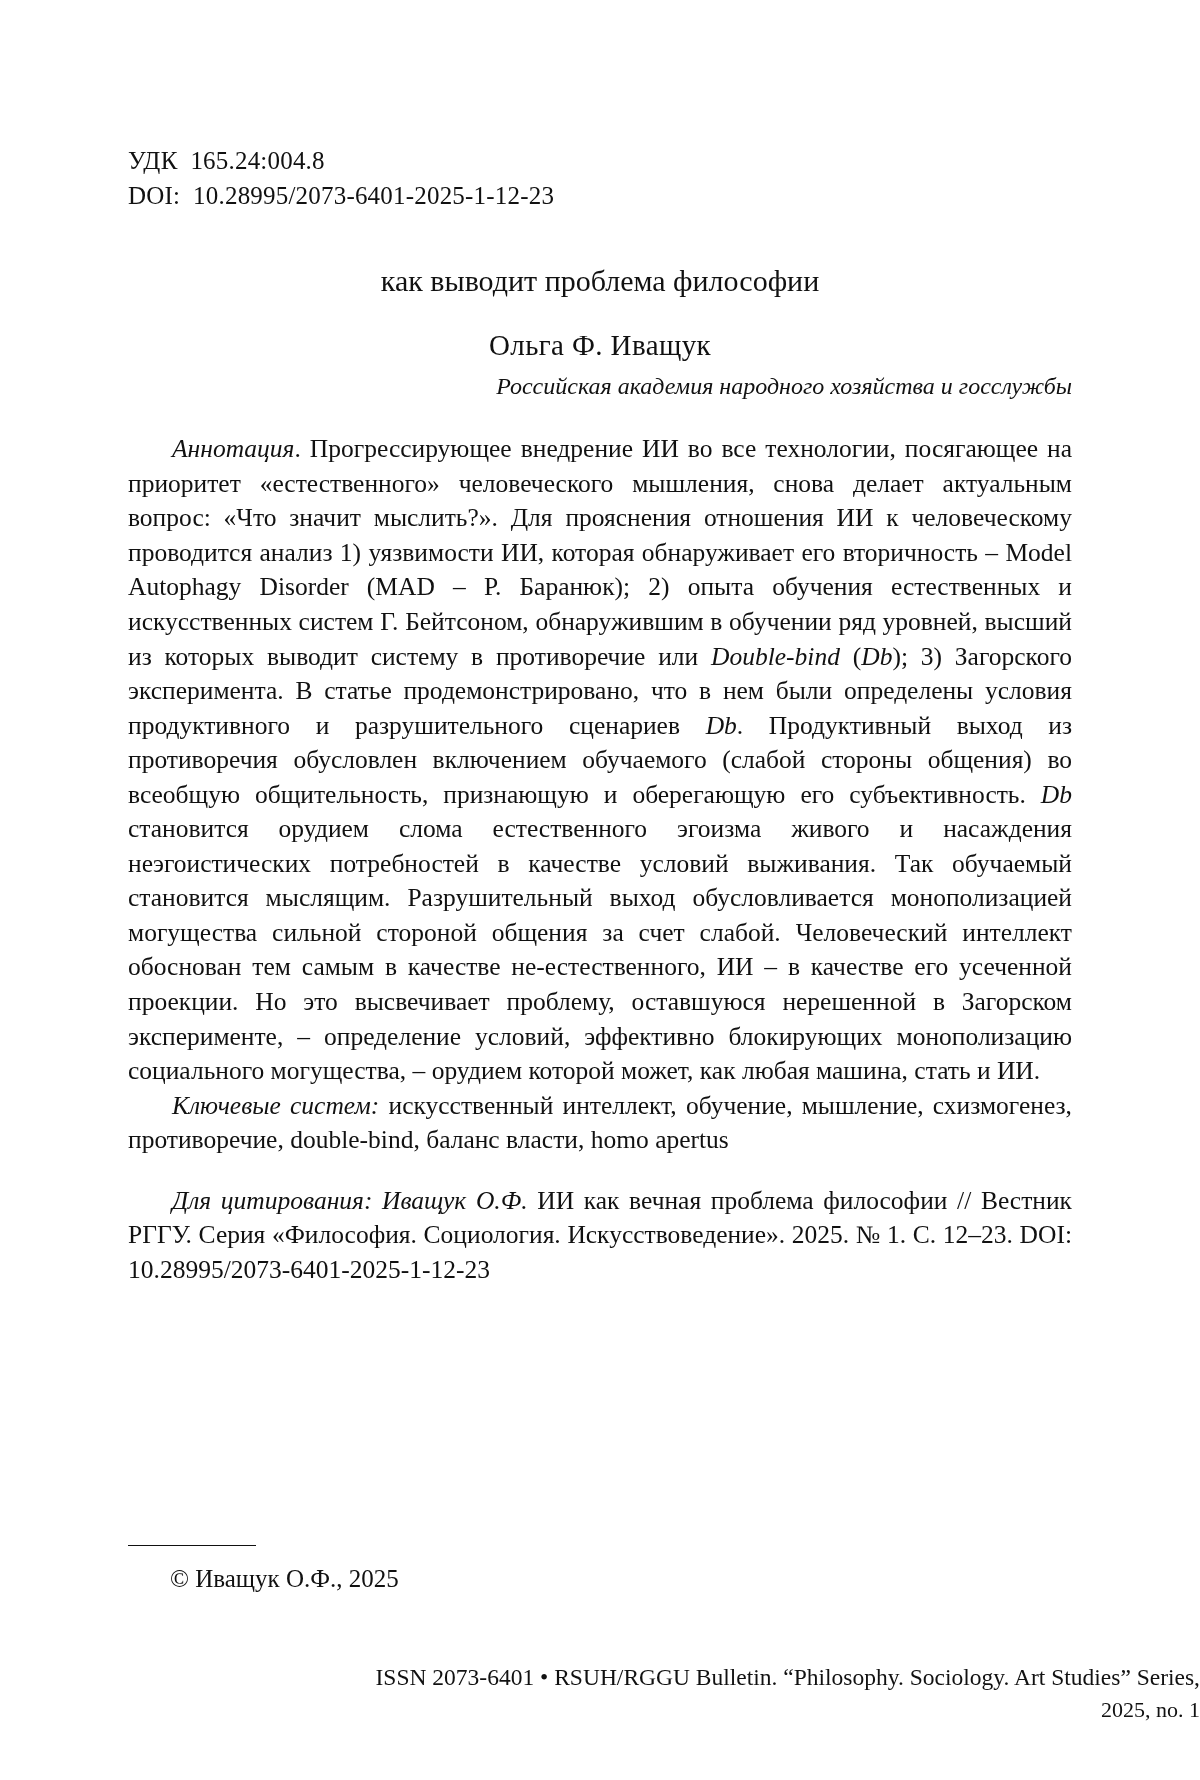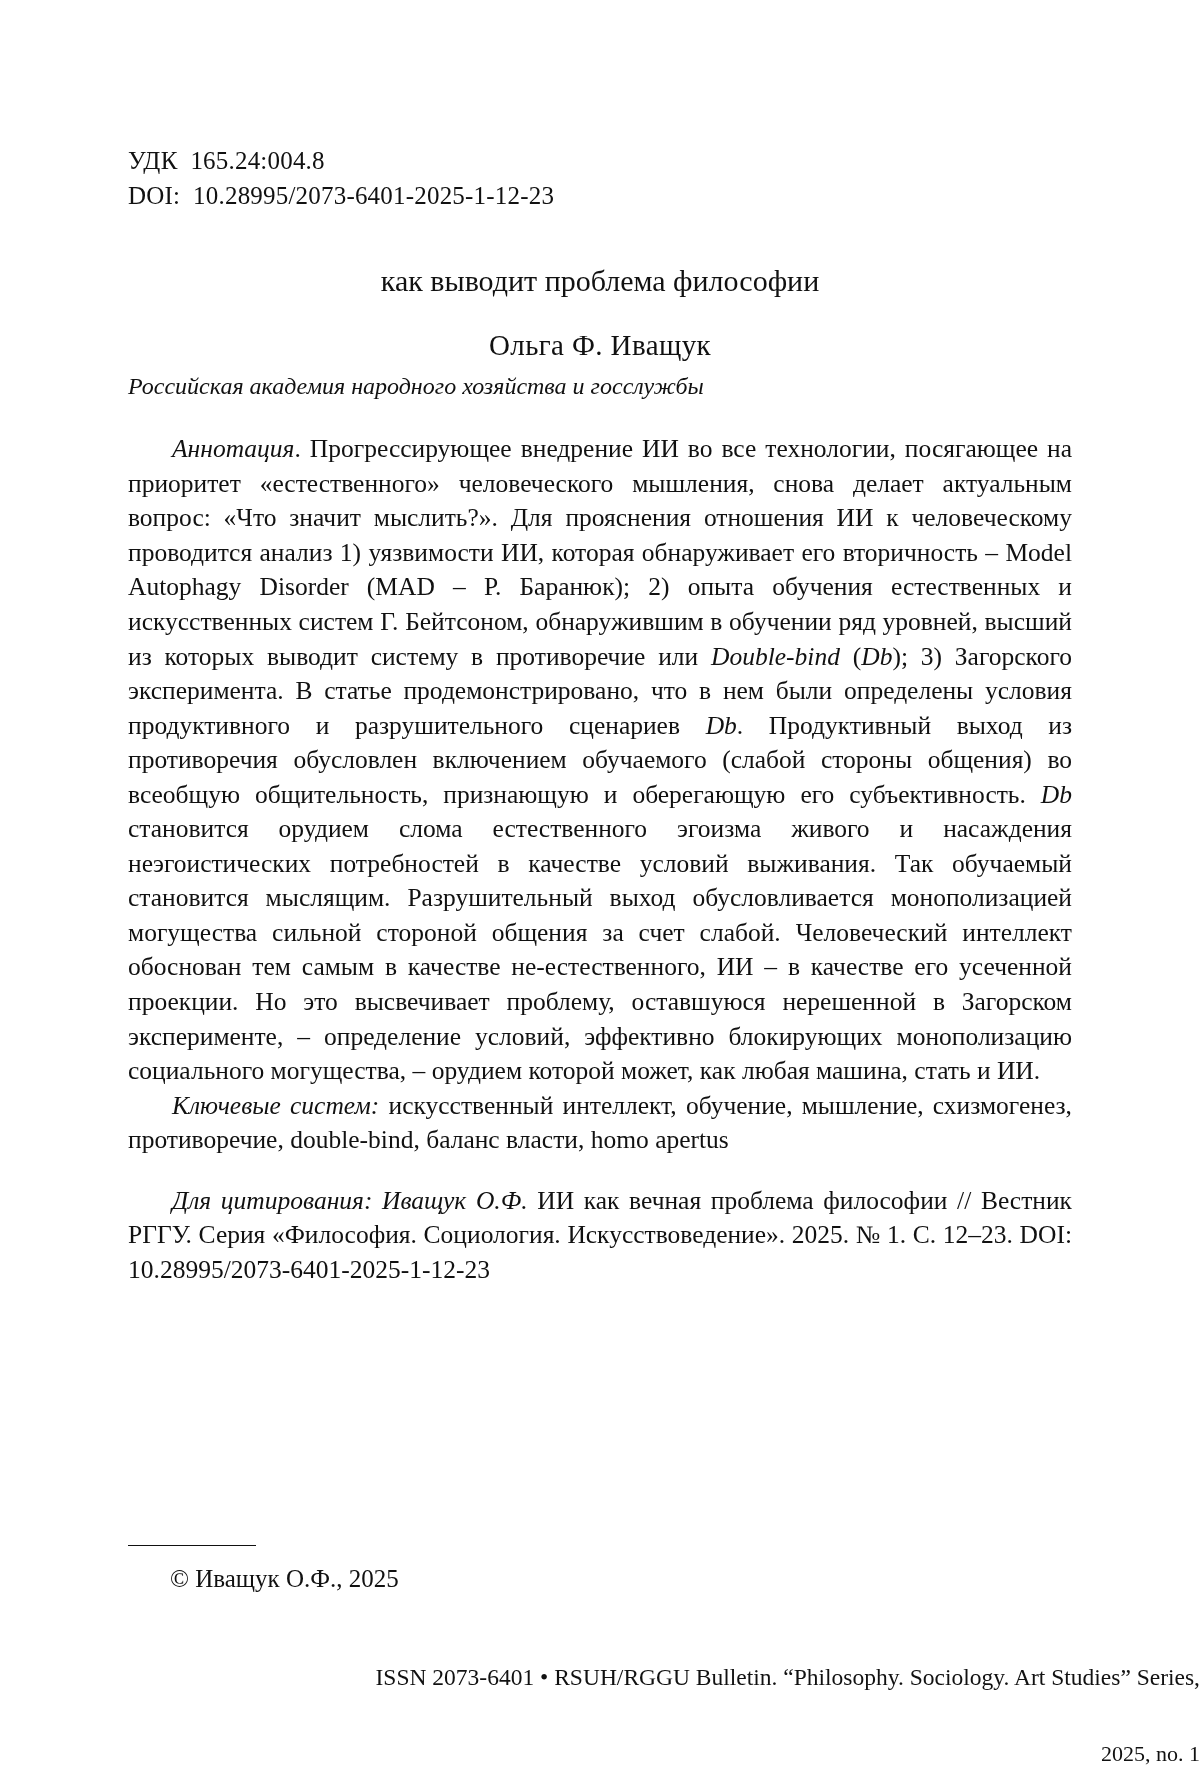--- a/index.html
+++ b/index.html
@@ -48,21 +48,21 @@
     display: block;
   }
   .author {
     margin-top: 28px;
     text-align: center;
     font-size: 29px;
     letter-spacing: 0.4px;
   }
   .affiliation {
     margin-top: 8px;
-    text-align: left;
+    text-align: right;
     font-size: 24px;
     font-style: italic;
     line-height: 1.35;
   }
   .affiliation .line {
     display: block;
   }
   .abstract {
     margin-top: 30px;
     font-size: 25.5px;
@@ -117,21 +117,21 @@
   }
   .footer {
     position: absolute;
     left: 0;
     top: 1660px;
     width: 1200px;
     text-align: right;
     font-size: 23.5px;
     line-height: 1.45;
   }
-  .footer .l2 { font-size: 22px; margin-top: 44px; }
+  .footer .l2 { font-size: 22px; }
 </style>
 </head>
 <body>
 
 <div class="page">
 
   <div class="content">
 
     <div class="codes">
       <div class="row">УДК  165.24:004.8</div>

